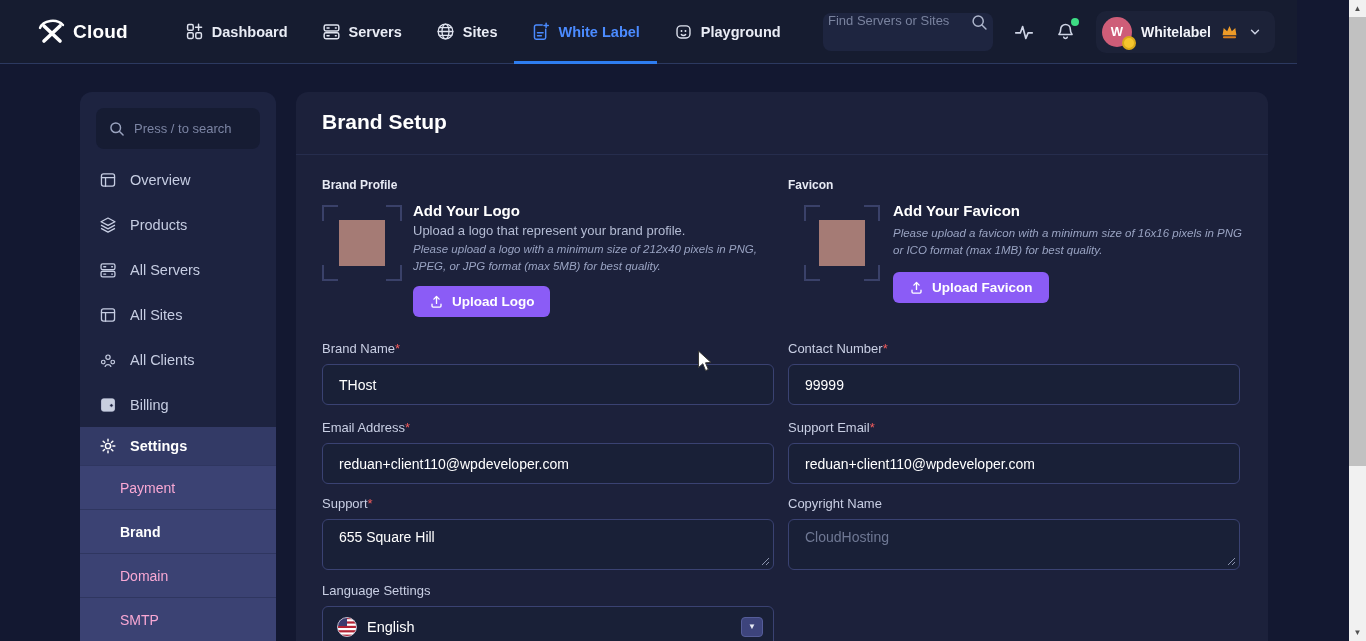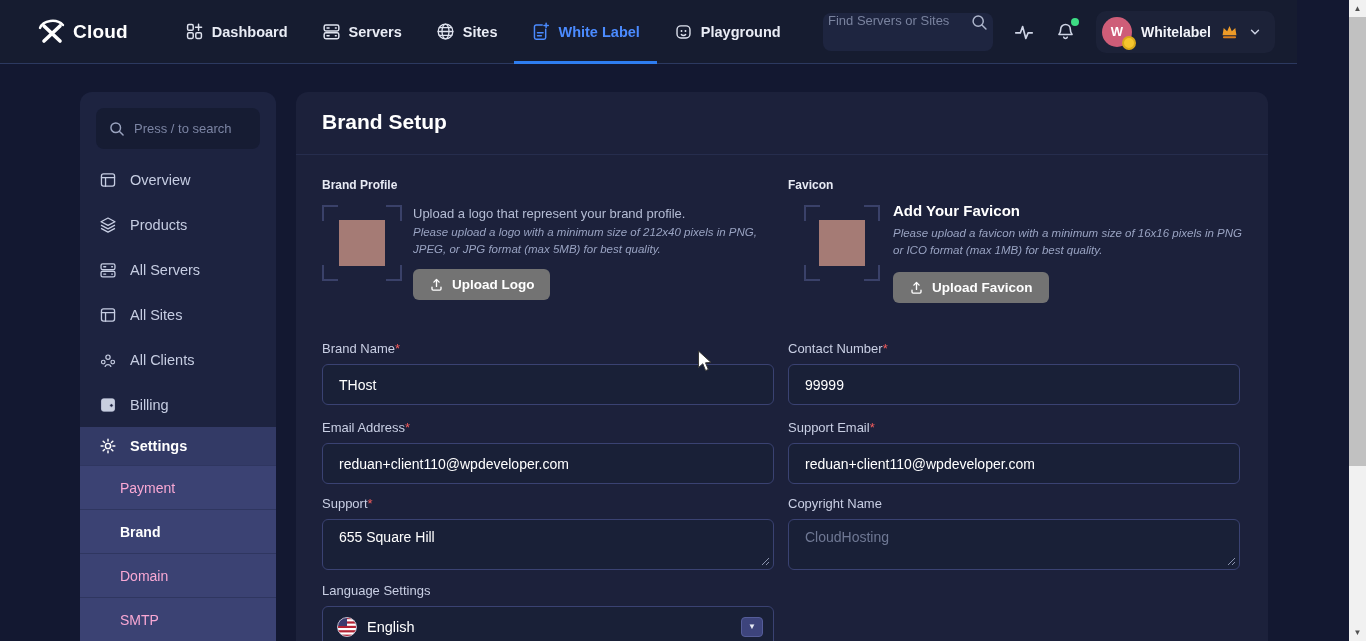--- a/index.html
+++ b/index.html
@@ -70,21 +70,21 @@
   .ph-box .tl { left:0; top:0; border-right:none; border-bottom:none; }
   .ph-box .tr { right:0; top:0; border-left:none; border-bottom:none; }
   .ph-box .bl { left:0; bottom:0; border-right:none; border-top:none; }
   .ph-box .br { right:0; bottom:0; border-left:none; border-top:none; }
   .ph-box .swatch { position:absolute; left:50%; top:50%; transform:translate(-50%,-50%);
                     width:46px; height:46px; background:#a57b75; }
 
   .up-title { color:#fff; font-size:15px; font-weight:bold; }
   .up-desc { color:#b4bcd4; font-size:13px; margin-top:4px; }
   .up-note { color:#99a3c2; font-size:11.5px; font-style:italic; margin-top:3px; line-height:1.45; }
-  .btn-blue { display:inline-flex; align-items:center; gap:8px; background:#737373; color:#fff;
+  .btn-blue { display:inline-flex; align-items:center; gap:8px; background:#8b5cf6; color:#fff;
               border:none; border-radius:6px; padding:8px 16px; font-size:13.5px; font-weight:600;
               font-family:inherit; cursor:pointer; margin-top:12px; }
 
   .f-label { position:absolute; color:#c9cfe4; font-size:13px; }
   .req { color:#f25c5c; }
   .f-input { position:absolute; width:452px; height:41px; background:#192037; border:1px solid #3a4272;
              border-radius:6px; color:#fff; font-size:14px; font-family:inherit; padding:0 16px; outline:none; }
   .f-input::placeholder { color:#6f7894; }
   .ta-wrap { position:absolute; width:452px; height:51px; }
   .ta-wrap textarea { width:100%; height:100%; background:#192037; border:1px solid #3a4272;
@@ -316,20 +316,21 @@
 
     <div class="sec-head" style="left:26px; top:86px;">Brand Profile</div>
     <div class="ph-box" style="left:26px; top:113px;">
       <span class="corner tl"></span>
       <span class="corner tr"></span>
       <span class="corner bl"></span>
       <span class="corner br"></span>
       <span class="swatch"></span>
     </div>
     <div style="position:absolute; left:117px; top:110px; width:362px;">
+      <div class="up-title">Add Your Logo</div>
       <div class="up-desc">Upload a logo that represent your brand profile.</div>
       <div class="up-note">Please upload a logo with a minimum size of 212x40 pixels in PNG, JPEG, or JPG format (max 5MB) for best quality.</div>
       <button class="btn-blue">
         <span>
           <svg width="15" height="15" viewBox="0 0 20 20" fill="none" stroke="#fff" stroke-width="1.8" stroke-linecap="round" stroke-linejoin="round">
             <path d="M4 13.5 v2.5 a1.5 1.5 0 0 0 1.5 1.5 h9 a1.5 1.5 0 0 0 1.5 -1.5 v-2.5"></path>
             <path d="M10 12.5 V3.5 M6.5 6.8 L10 3.2 L13.5 6.8"></path>
           </svg>
         </span>
         <span>Upload Logo</span>

